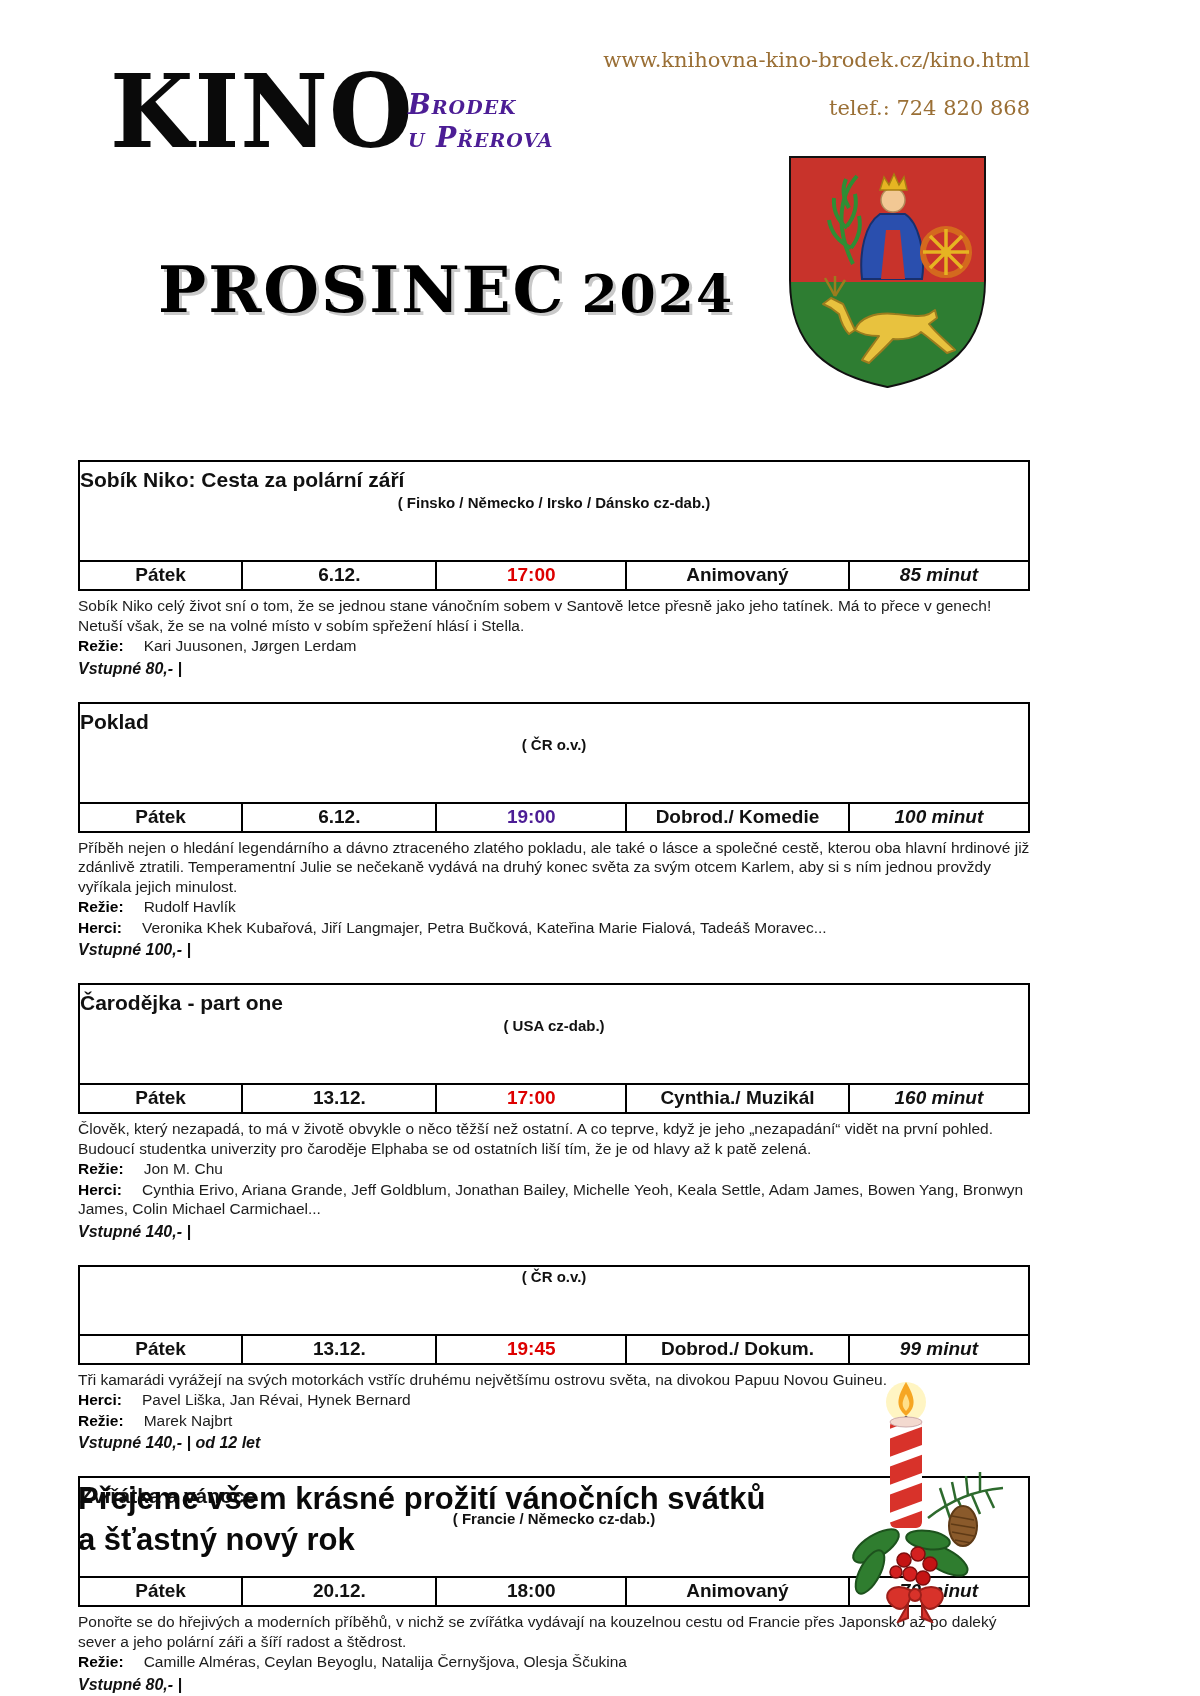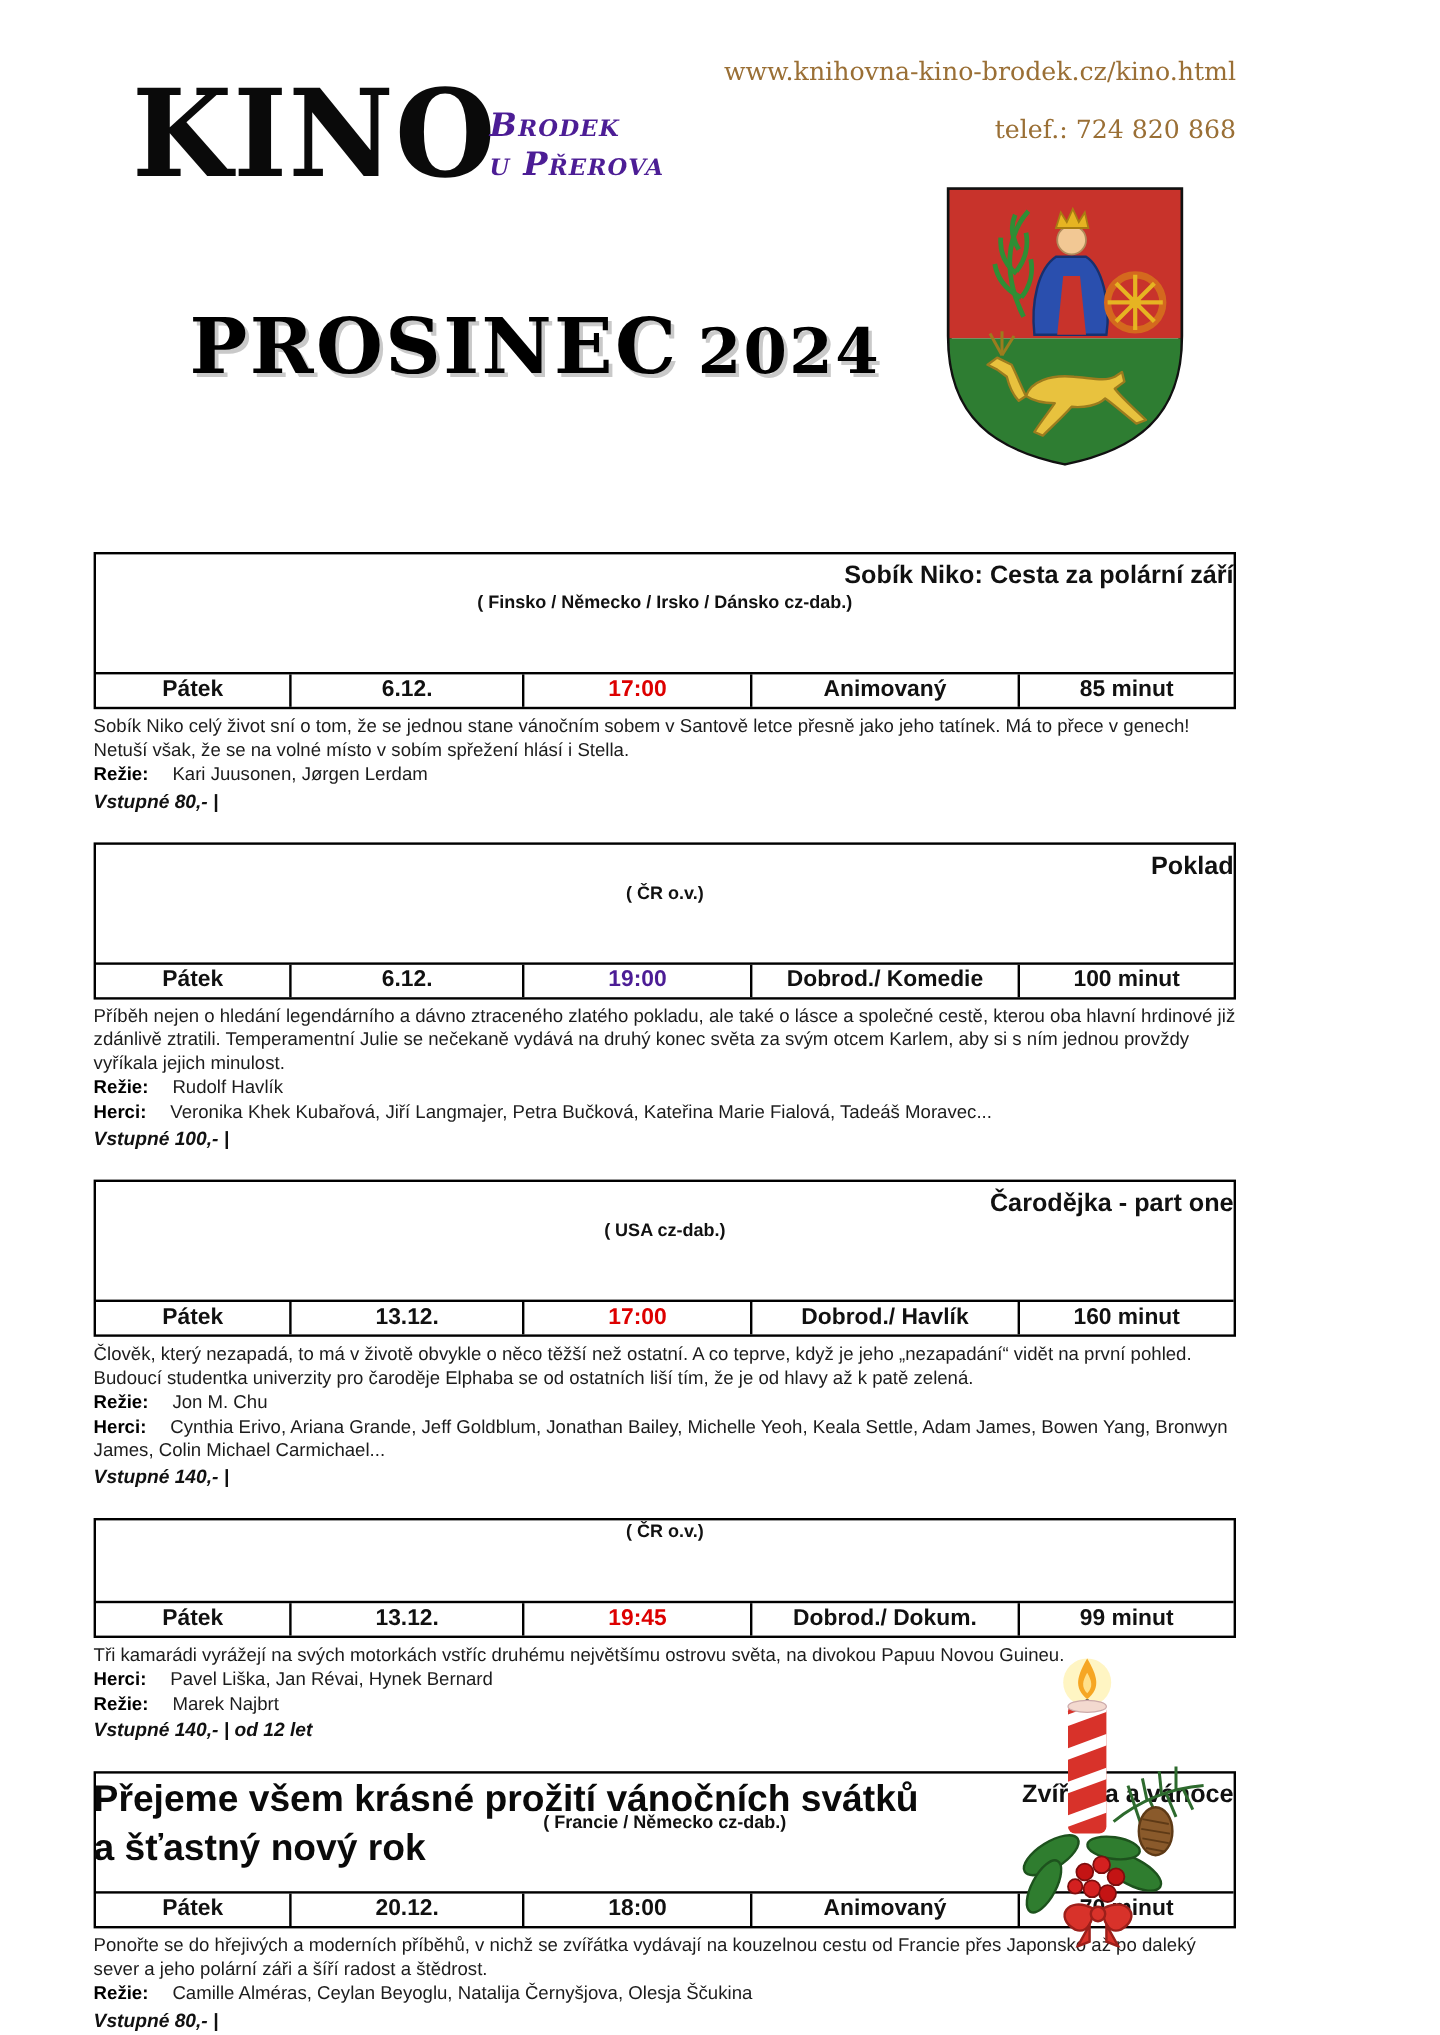--- a/index.html
+++ b/index.html
@@ -19,26 +19,26 @@
     font-size:27px;line-height:33px;letter-spacing:1px;font-variant:small-caps;color:#4c1d95;font-style:italic;}
   .month-title{position:absolute;left:158px;top:252px;font-family:"DejaVu Serif",serif;font-weight:bold;color:#000;
     text-shadow:3px 3px 0 #c9c9c9;}
   .month-title .m{font-size:64px;letter-spacing:2px;}
   .month-title .y{font-size:52px;margin-left:16px;letter-spacing:2px;}
   .crest{position:absolute;left:785px;top:152px;}
   
   .movies{position:absolute;left:78px;top:460px;width:952px;}
   .movie{margin-bottom:23px;}
   .mtable{border:2px solid #000;}
-  .mtitle{font-size:21px;font-weight:bold;text-align:right;padding-top:5px;line-height:26px;}
+  .mtitle{font-size:21px;font-weight:bold;text-align:left;padding-top:5px;line-height:26px;}
   .mcountry{font-size:15px;font-weight:bold;text-align:center;padding-bottom:4px;line-height:19px;}
   .mrow{display:flex;border-top:2px solid #000;font-weight:bold;font-size:19px;text-align:center;margin-top:44px;}
   .mcell{padding:2px 0 3px;border-left:2px solid #000;box-sizing:border-box;}
   .mcell:first-child{border-left:none;}
-  .c1{width:17%;} .c2{width:20.5%;} .c3{width:20%;} .c4{width:23.5%;} .c5{width:19%;}
+  .c1{width:17%;} .c2{width:20.5%;} .c3{width:20%;} .c4{width:23.5%;} .c5{width:19%;font-style:italic;}
   .mdesc{margin:5px 0 0;font-size:15.5px;line-height:19.5px;color:#1c1c1c;}
   .mcredit{margin:1px 0 0;font-size:15.5px;line-height:19.5px;color:#1c1c1c;}
   .mcredit b{margin-right:20px;color:#000;}
   .mvstupne{margin:2px 0 0;font-size:16px;font-weight:bold;line-height:21px;font-style:italic;}
   
   .wish{position:absolute;left:78px;top:1478px;font-size:31px;font-weight:bold;line-height:41px;color:#0a0a0a;}
   .candle{position:absolute;left:828px;top:1368px;}
 </style>
 </head>
 <body>
@@ -142,21 +142,21 @@
     </section>
 
     <section class="movie">
       <div class="mtable">
         <div class="mtitle">Čarodějka - part one</div>
         <div class="mcountry">( USA cz-dab.)</div>
         <div class="mrow">
           <div class="mcell c1">Pátek</div>
           <div class="mcell c2">13.12.</div>
           <div class="mcell c3" style="color: rgb(221, 0, 0);">17:00</div>
-          <div class="mcell c4">Dobrod./ Havlík</div>
+          <div class="mcell c4">Cynthia./ Muzikál</div>
           <div class="mcell c5">160 minut</div>
         </div>
       </div>
       <p class="mdesc">Člověk, který nezapadá, to má v životě obvykle o něco těžší než ostatní. A co teprve, když je jeho „nezapadání“ vidět na první pohled. Budoucí studentka univerzity pro čaroděje Elphaba se od ostatních liší tím, že je od hlavy až k patě zelená.</p>
       <p class="mcredit"><b>Režie:</b><span>Jon M. Chu</span></p>
       <p class="mcredit"><b>Herci:</b><span>Cynthia Erivo, Ariana Grande, Jeff Goldblum, Jonathan Bailey, Michelle Yeoh, Keala Settle, Adam James, Bowen Yang, Bronwyn James, Colin Michael Carmichael...</span></p>
       <p class="mvstupne">Vstupné 140,- |</p>
     </section>
 
     <section class="movie">

